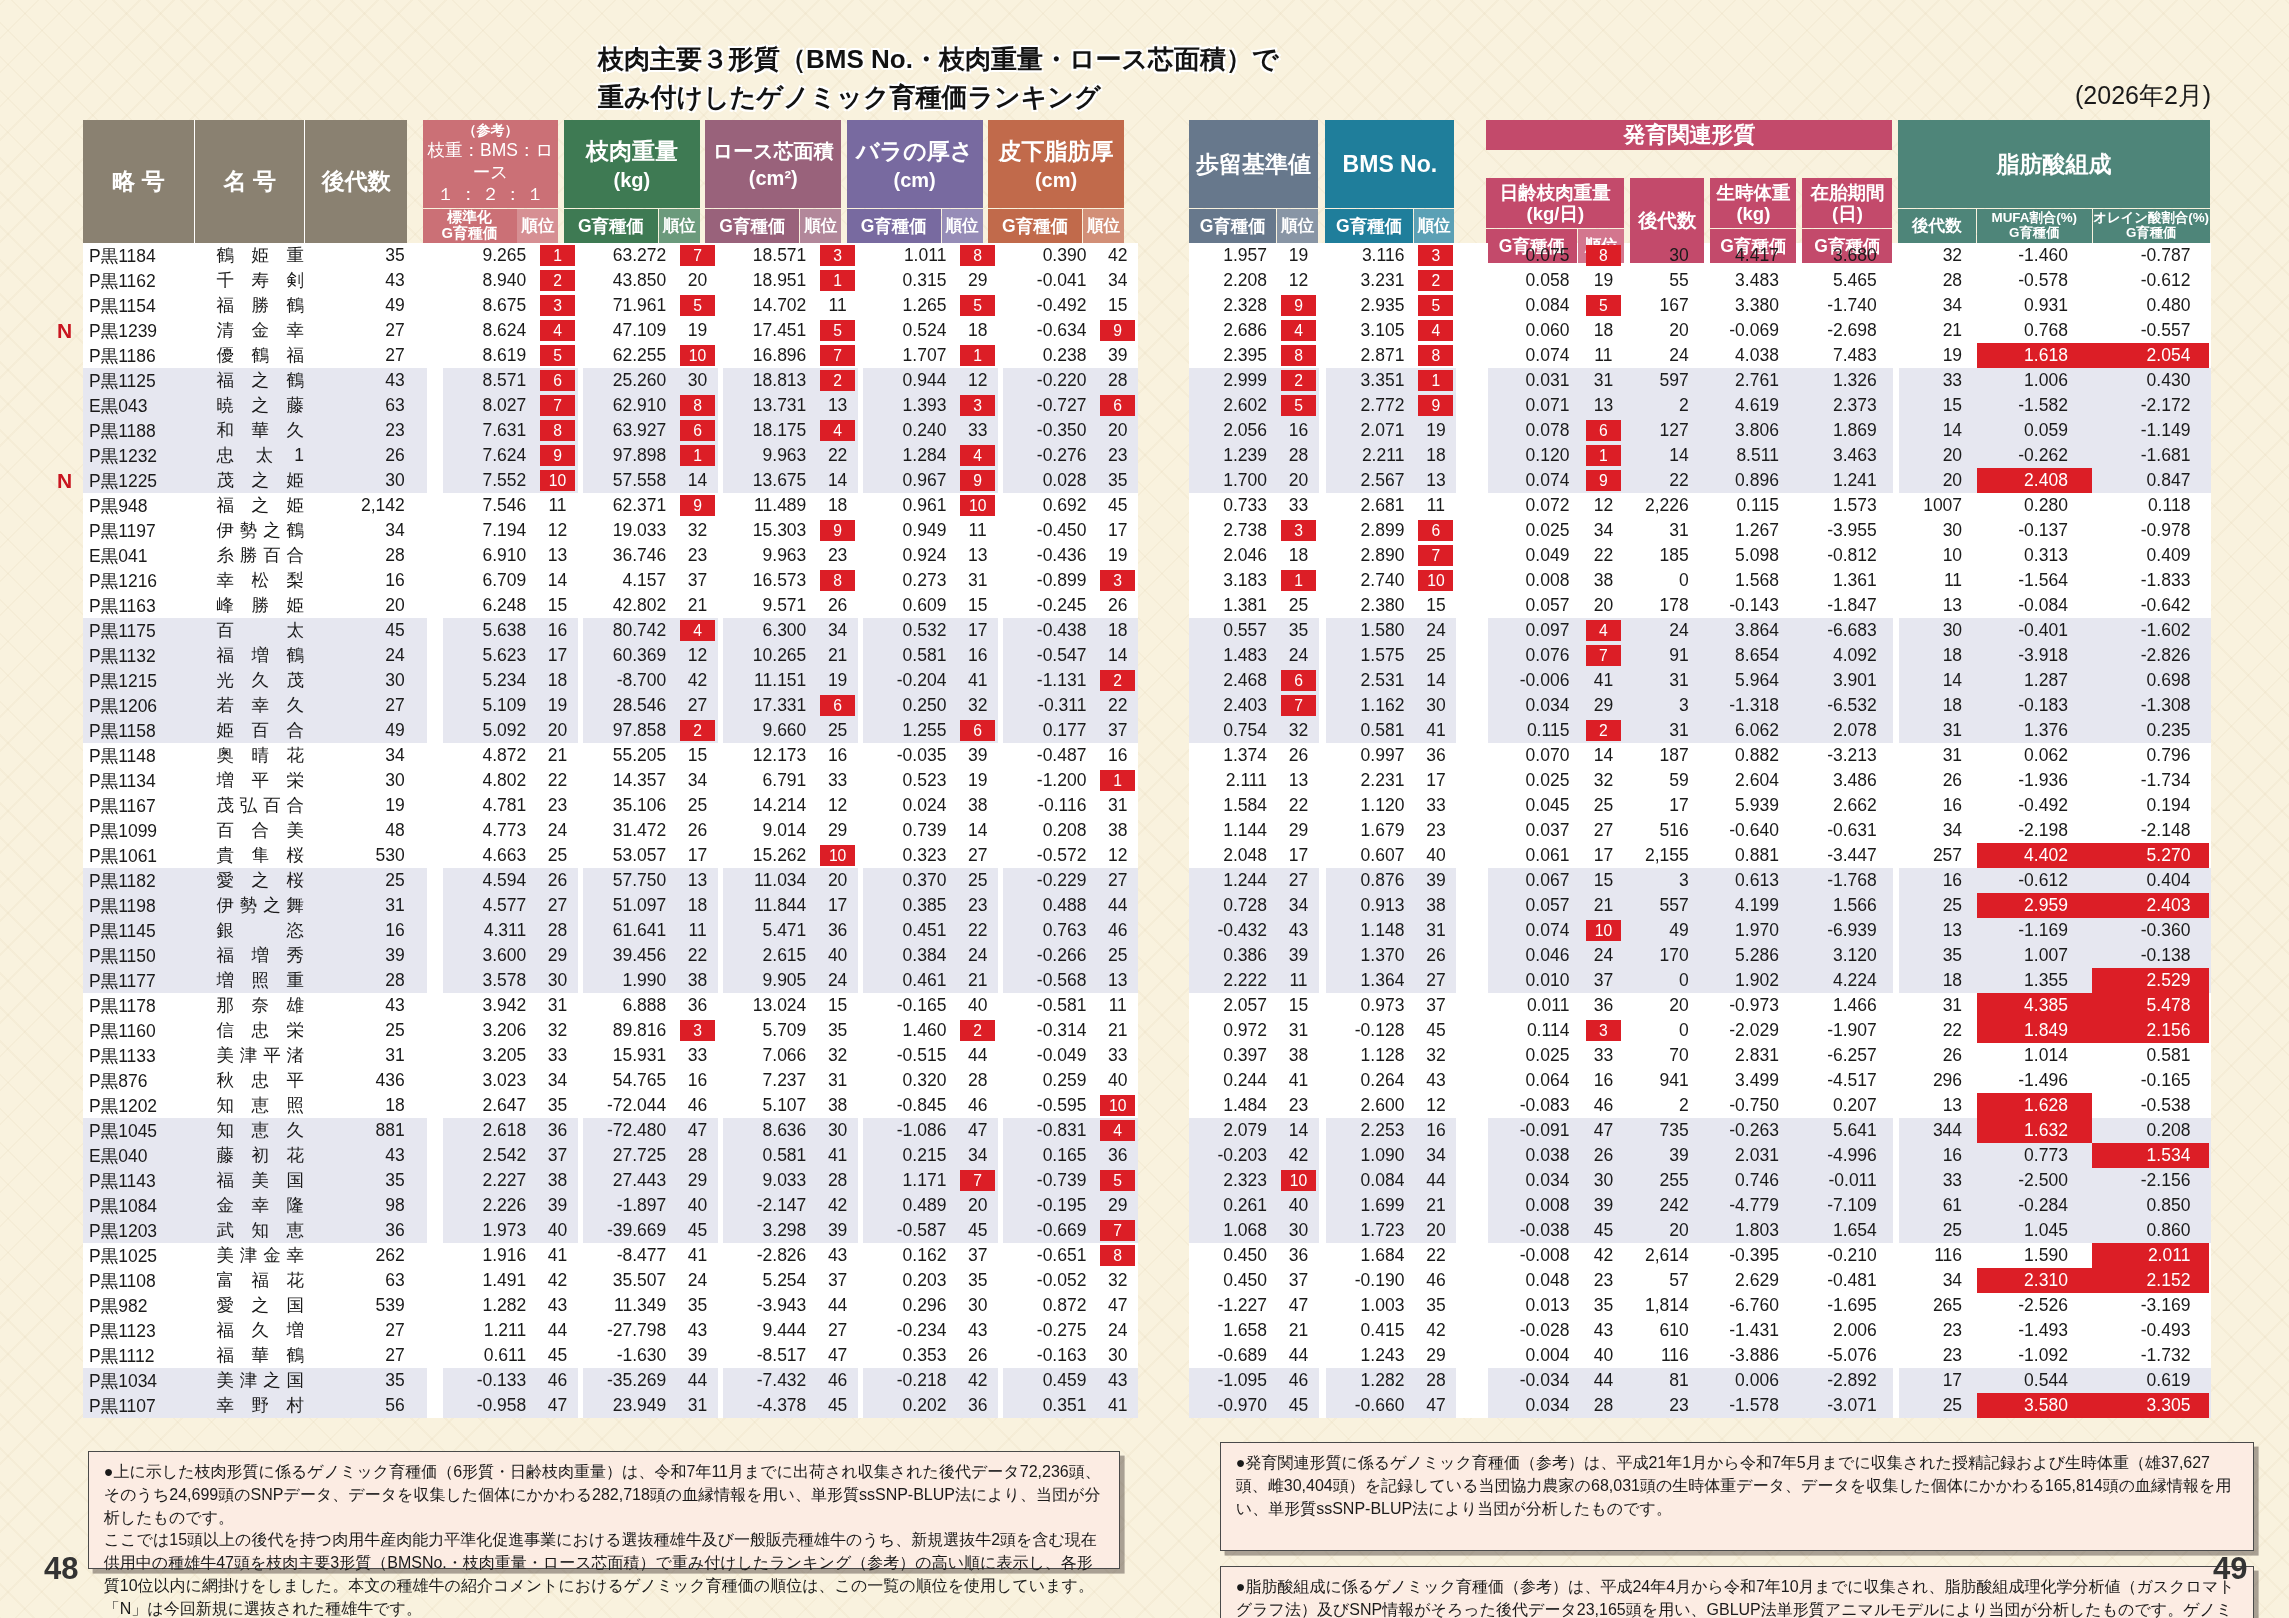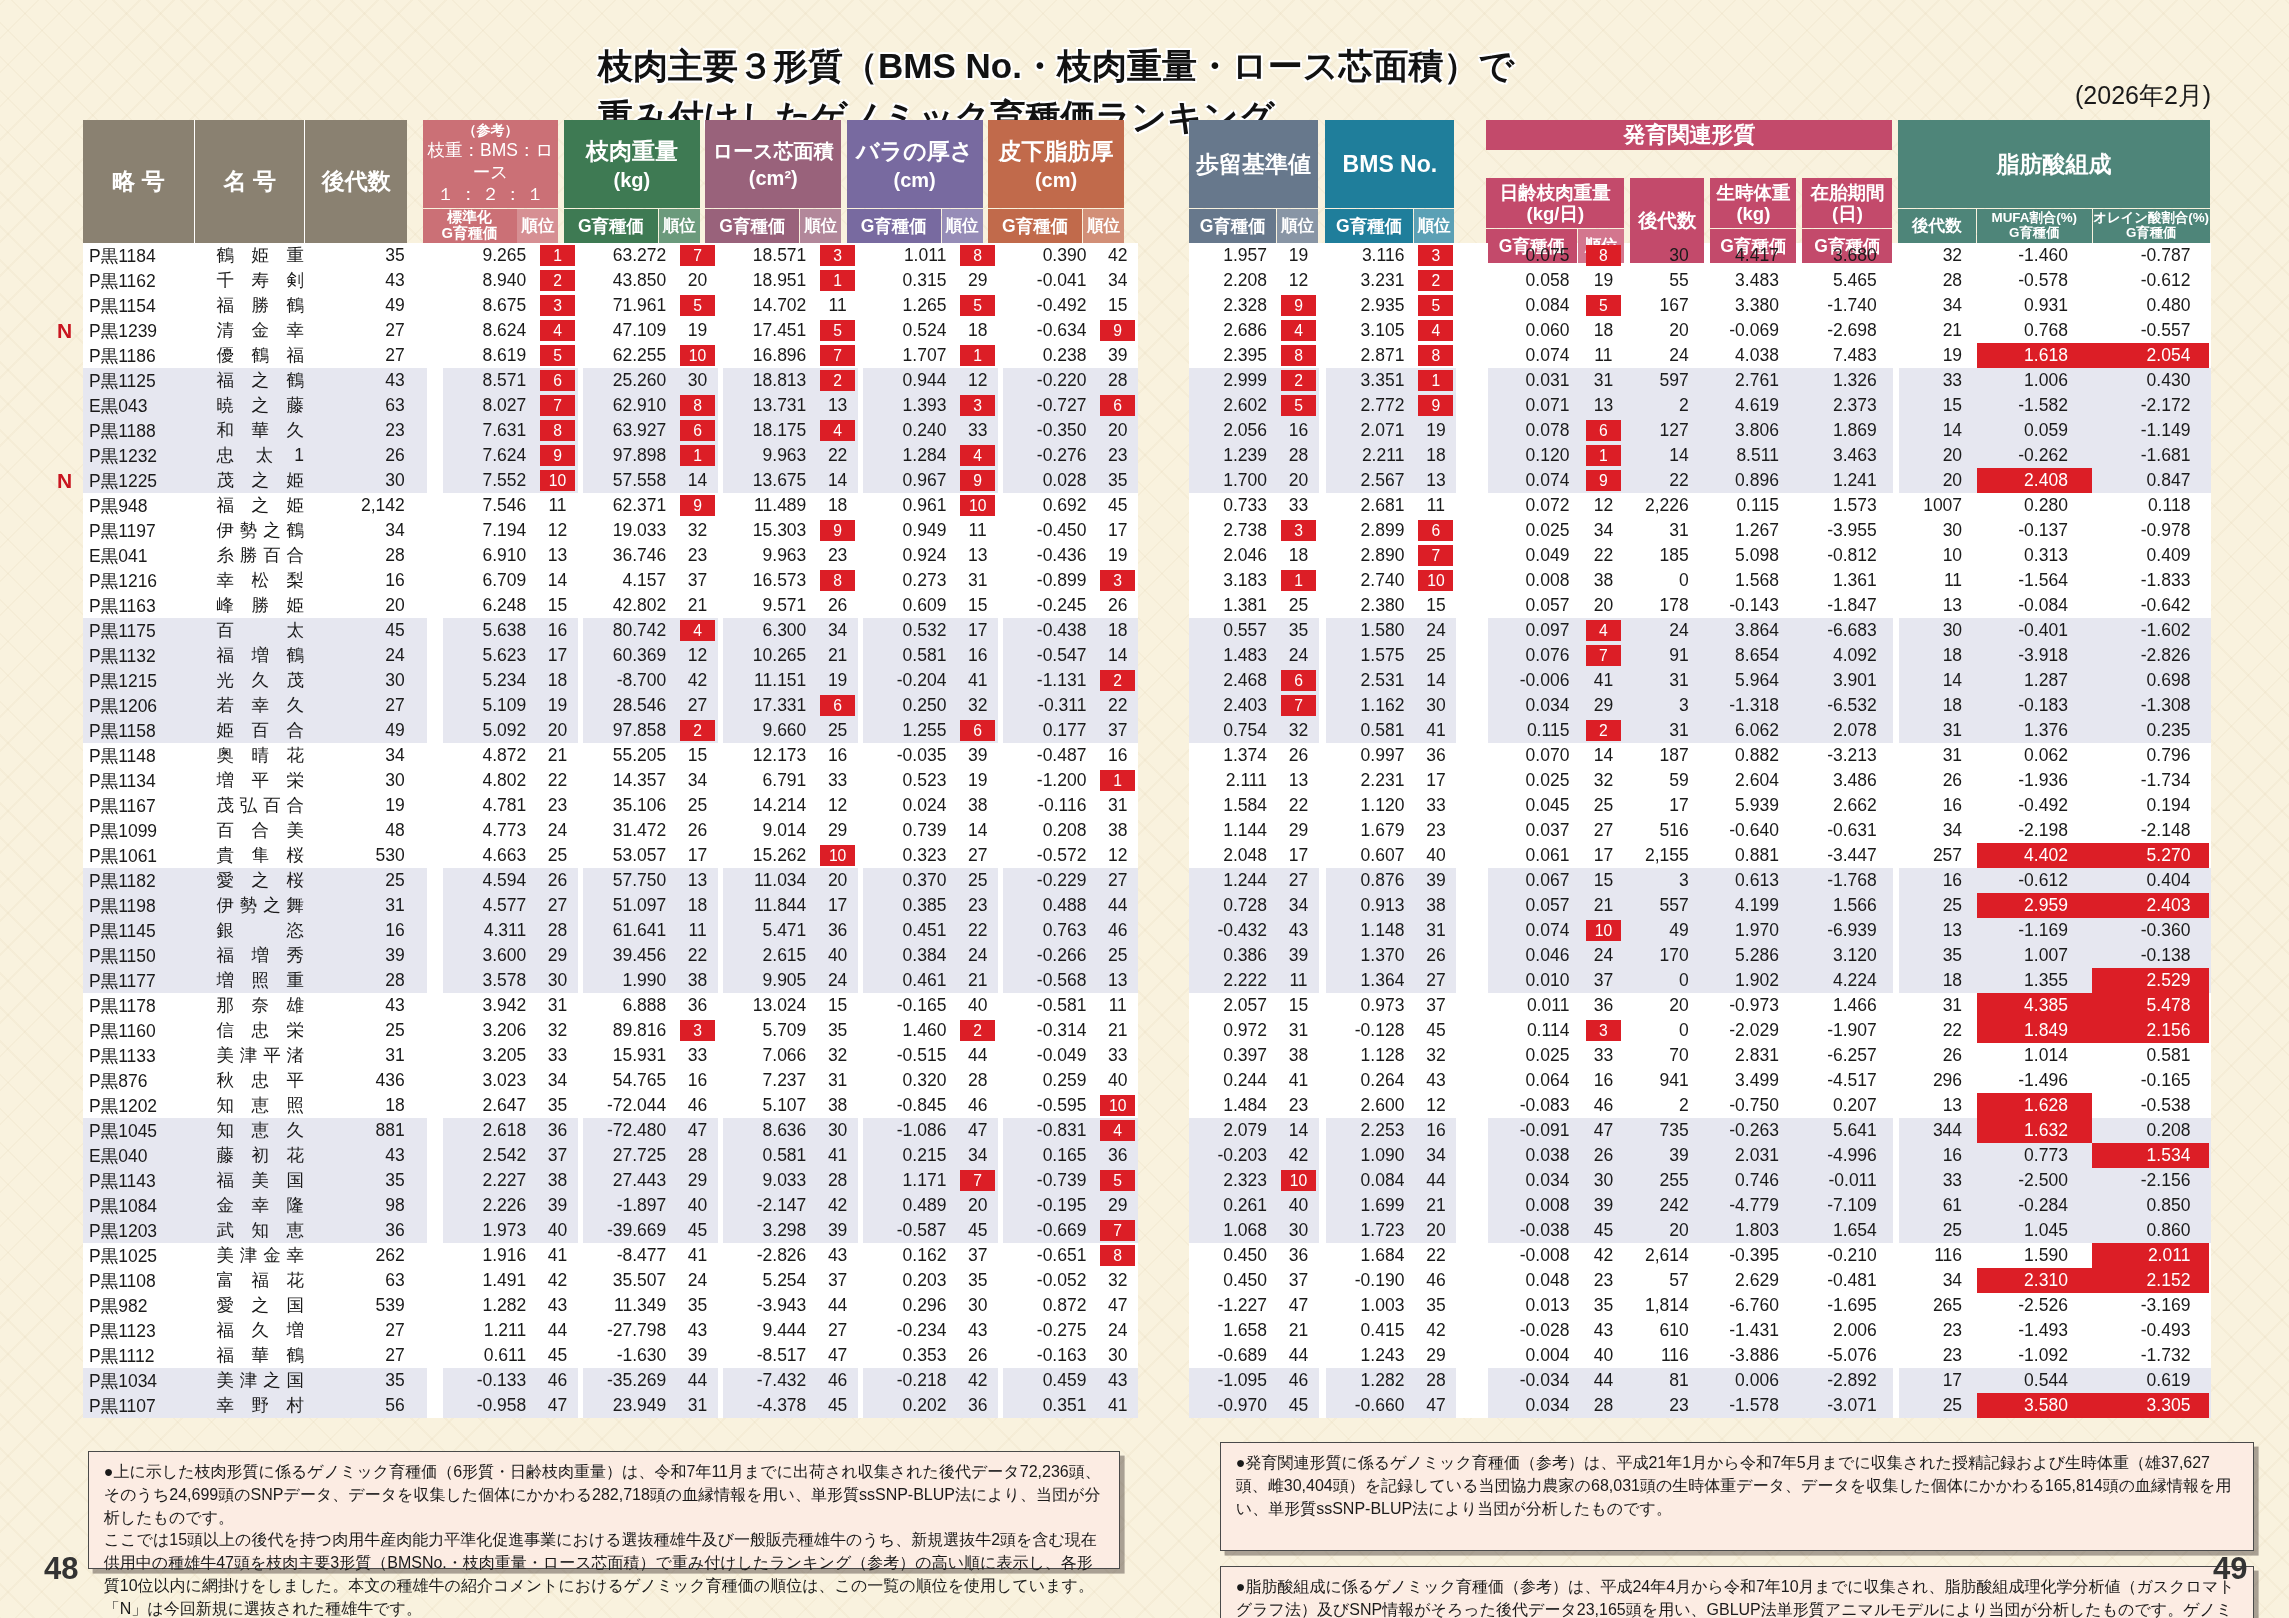--- a/index.html
+++ b/index.html
@@ -3,21 +3,21 @@
 <meta charset="utf-8">
 <style>
   * { margin:0; padding:0; box-sizing:border-box; }
   body { font-family:"Liberation Sans","DejaVu Sans",sans-serif; }
   .page { position:relative; width:2290px; height:1619px; background:#f9f2de; overflow:hidden;
           background-image:repeating-linear-gradient(45deg, rgba(210,190,150,0.10) 0 1.8px, transparent 1.8px 24px),
                            repeating-linear-gradient(-45deg, rgba(210,190,150,0.10) 0 1.8px, transparent 1.8px 24px); }
   
   .title { position:absolute; left:90px; top:35px; font-size:54px; font-weight:bold; color:#121212; letter-spacing:1.8px;
            text-shadow:-2.8px -2.8px 0 #fff,2.8px -2.8px 0 #fff,-2.8px 2.8px 0 #fff,2.8px 2.8px 0 #fff,0 2.8px 0 #fff,2.8px 0 0 #fff,0 -2.8px 0 #fff,-2.8px 0 0 #fff; }
-  .subtitle { position:absolute; left:598px; top:41px; font-size:35px; font-weight:bold; color:#121212; line-height:1.45;
+  .subtitle { position:absolute; left:598px; top:41px; font-size:26px; font-weight:bold; color:#121212; line-height:1.45;
            text-shadow:-1.8px -1.8px 0 #fff,1.8px -1.8px 0 #fff,-1.8px 1.8px 0 #fff,1.8px 1.8px 0 #fff; }
   .datenote { position:absolute; left:2075px; top:79px; font-size:25px; color:#1a1a1a; }
   .pageno { position:absolute; top:1551px; font-size:31px; font-weight:bold; color:#333; }
   .pageno.l { left:44px; } .pageno.r { left:2213px; }
   
   .tbl { position:absolute; top:120px; }
   .ltbl { left:83px; width:1055px; } .rtbl { left:1189px; width:1022px; }
   .hdr { display:flex; height:123px; color:#fff; }
   .hb { background:#8a8171; border-right:0.9px solid #fff; display:flex; align-items:center; justify-content:center;
         font-size:23px; font-weight:bold; height:123px; }

